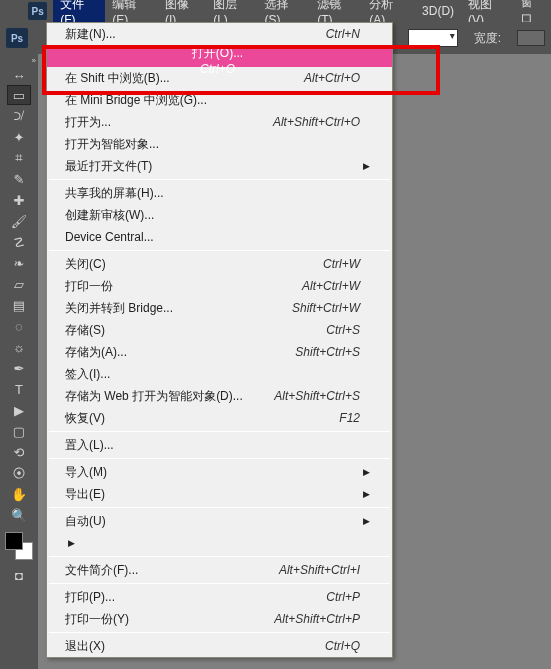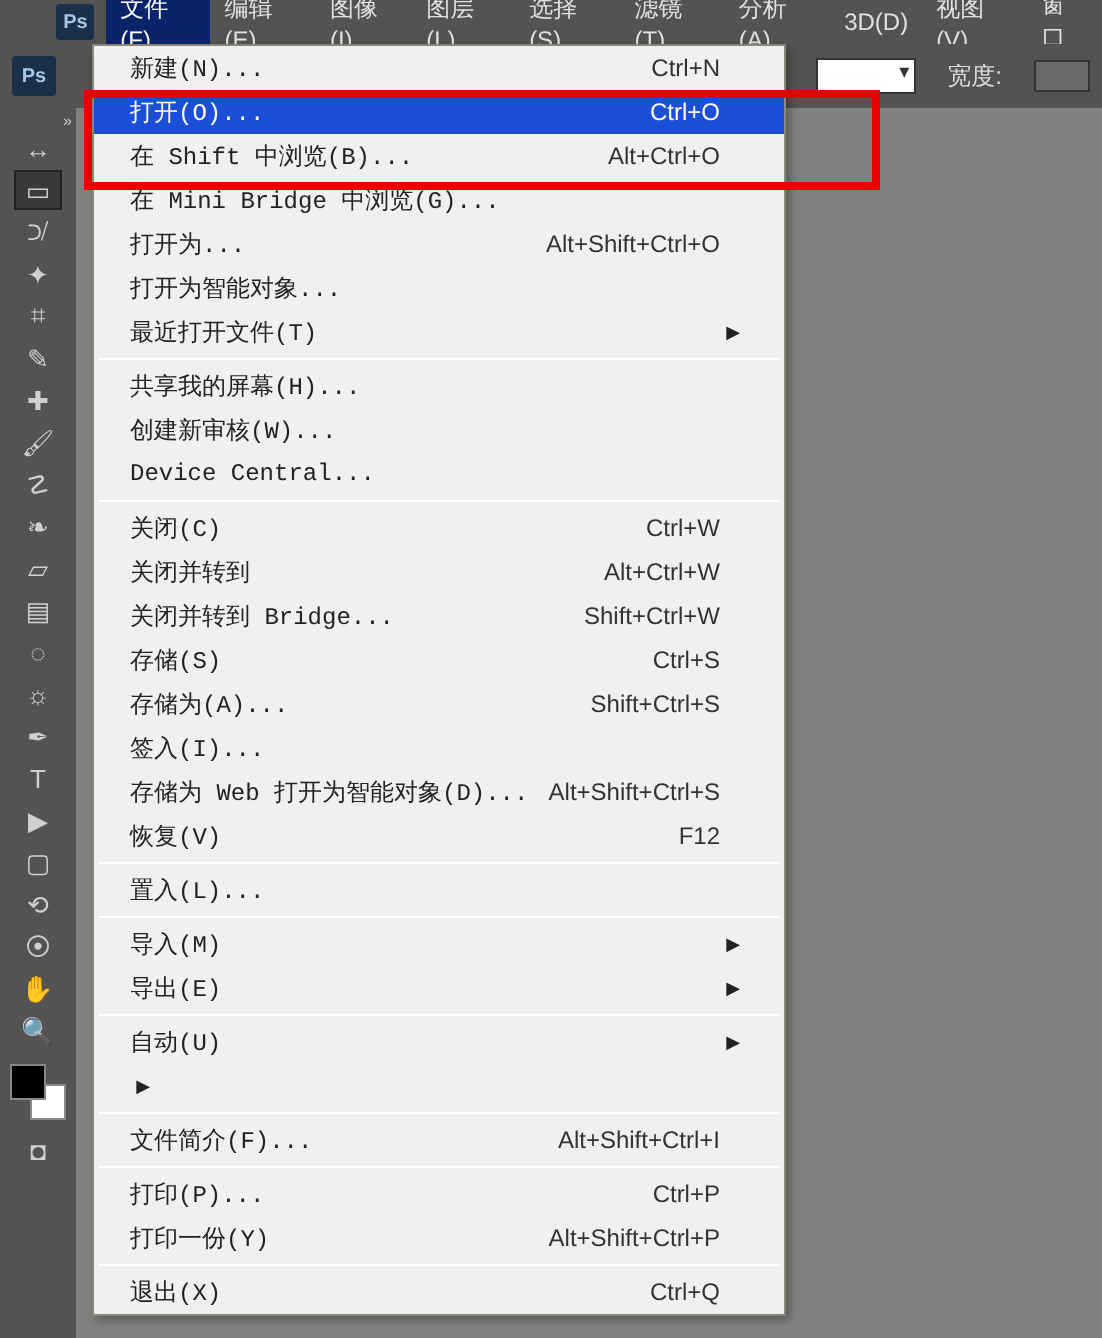--- a/index.html
+++ b/index.html
@@ -20,23 +20,23 @@
   .toolbox { position: absolute; top: 54px; left: 0; width: 38px; bottom: 0; background: #535353; display: flex; flex-direction: column; align-items: center; padding-top: 10px; gap: 1px; }
   .tool { width: 24px; height: 20px; display: flex; align-items: center; justify-content: center; color: #d0d0d0; font-size: 13px; cursor: default; }
   .tool.sel { background: #3a3a3a; border: 1px solid #222; }
   .tool-expand { position: absolute; top: 2px; right: 2px; font-size: 8px; color: #ccc; }
   .swatch-group { margin-top: 6px; width: 28px; height: 28px; position: relative; }
   .swatch-fg { position: absolute; top: 0; left: 0; width: 18px; height: 18px; background: #000; border: 1px solid #888; }
   .swatch-bg { position: absolute; bottom: 0; right: 0; width: 18px; height: 18px; background: #fff; border: 1px solid #888; }
   
   .dropdown { position: absolute; top: 22px; left: 46px; width: 347px; background: #f0f0f0; border: 1px solid #8a867a; box-shadow: 2px 2px 4px rgba(0,0,0,0.3); }
   .mrow { display: flex; align-items: center; height: 22px; padding: 0 22px 0 18px; color: #222; cursor: default; }
-  .mrow.hl { background: #1d4ed8; color: #fff; }
-  .mlabel { flex: 1; font-family: Liberation Mono, monospace; }
-  .mshort { color: #333; }
+  .mrow.hl { background: #ec4899; color: #fff; flex-direction: column; }
+  .mlabel { flex: 1; }
+  .mshort { color: #333; font-style: italic; }
   .mrow.hl .mshort { color: #fff; text-align: right; }
   .marrow { width: 10px; text-align: right; font-size: 9px; }
   .msep { height: 1px; background: #c0c0c0; margin: 2px 2px; border-bottom: 1px solid #fff; }
   
   .red-box { position: absolute; top: 45px; left: 42px; width: 398px; height: 50px; border: 4px solid #e60000; pointer-events: none; }
   
   .canvas-area { position: absolute; top: 54px; left: 38px; right: 0; bottom: 0; background: #808080; }
 </style>
 </head>
 <body>
@@ -144,21 +144,21 @@
       <span class="mlabel">Device Central...</span>
       <span class="marrow"></span>
     </div>
     <div class="msep"></div>
     <div class="mrow">
       <span class="mlabel">关闭(C)</span>
       <span class="mshort">Ctrl+W</span>
       <span class="marrow"></span>
     </div>
     <div class="mrow">
-      <span class="mlabel">关闭并转到</span>
+      <span class="mlabel">打印一份</span>
       <span class="mshort">Alt+Ctrl+W</span>
       <span class="marrow"></span>
     </div>
     <div class="mrow">
       <span class="mlabel">关闭并转到 Bridge...</span>
       <span class="mshort">Shift+Ctrl+W</span>
       <span class="marrow"></span>
     </div>
     <div class="mrow">
       <span class="mlabel">存储(S)</span>

